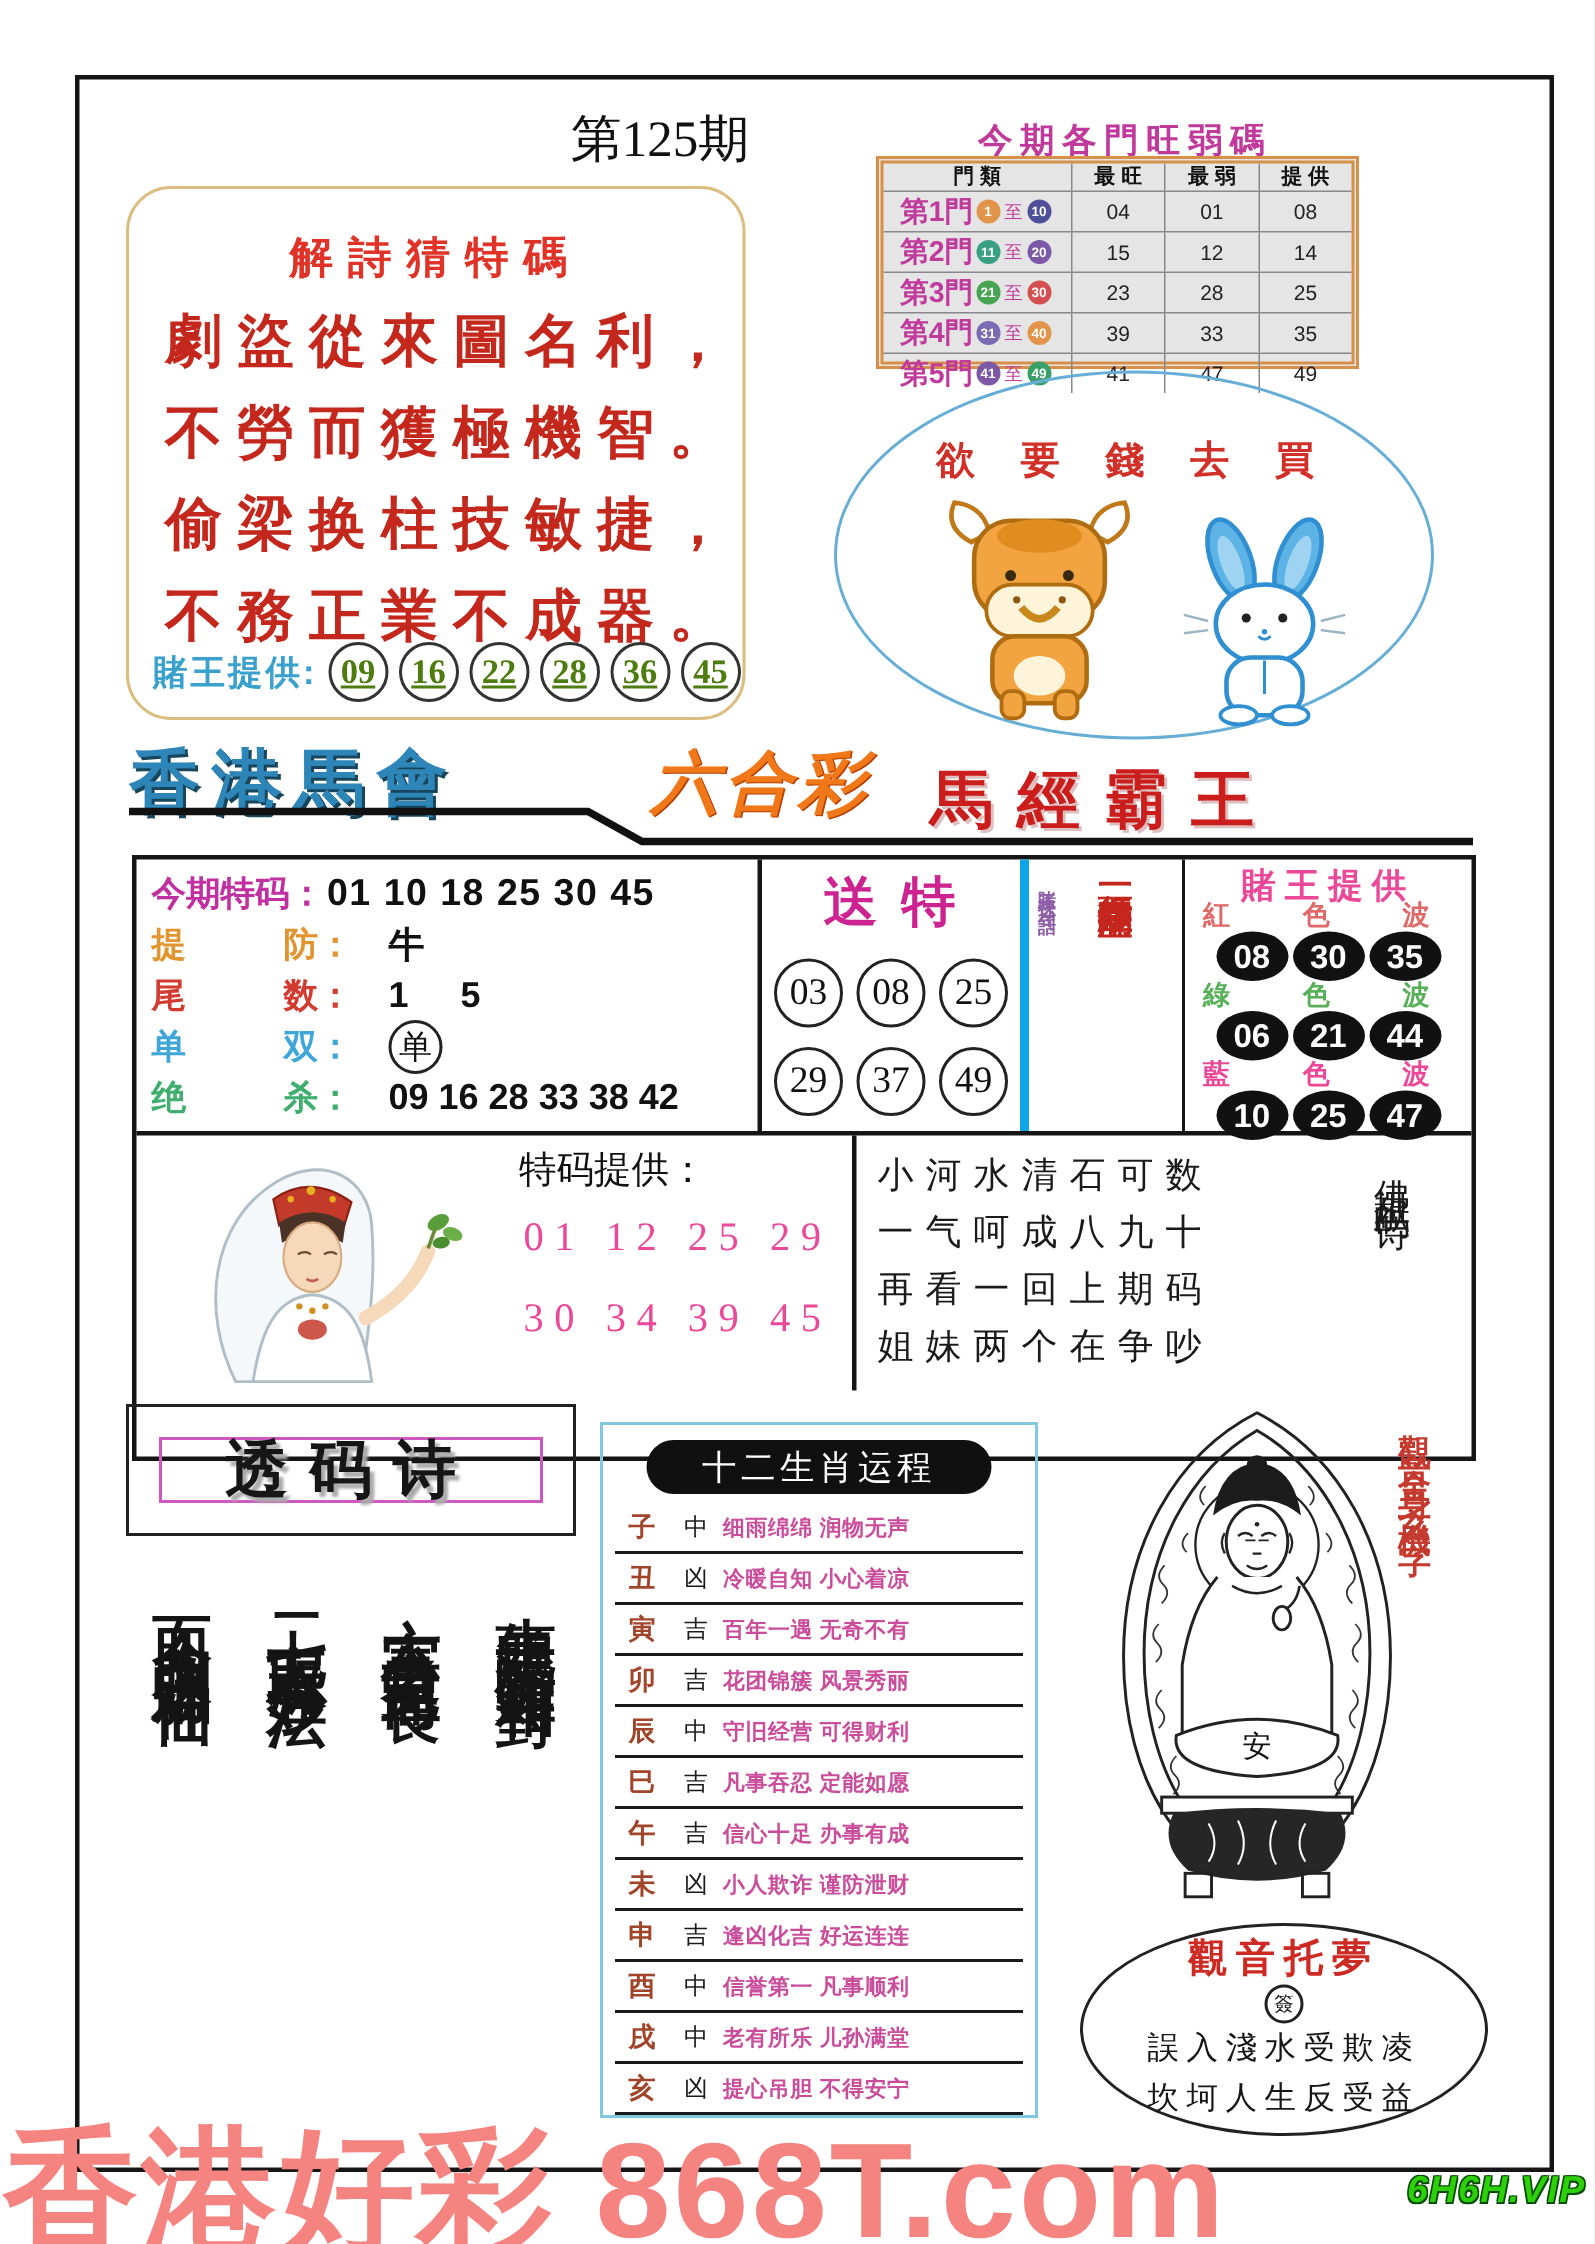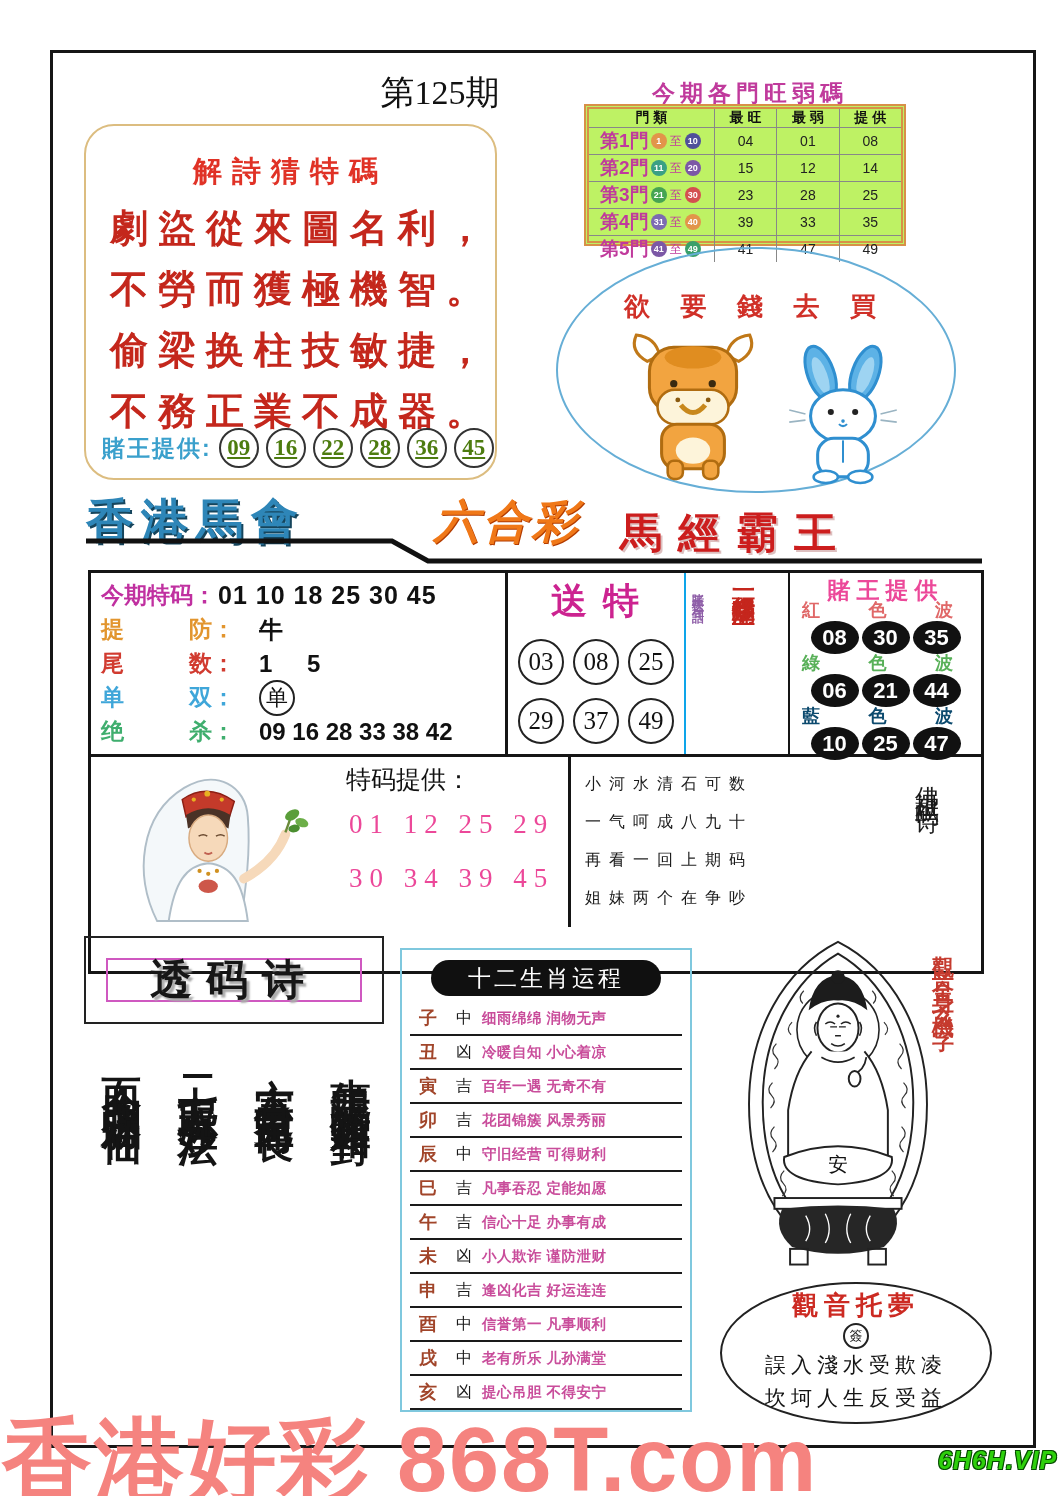--- a/index.html
+++ b/index.html
@@ -18,21 +18,21 @@
   .pb-title{margin-top:26px;text-align:center;font-size:29px;font-weight:bold;color:#e03226;letter-spacing:10px;}
   .pb-lines{margin-top:6px;padding-left:24px;}
   .pb-line{font-size:38px;font-weight:600;color:#c4271c;letter-spacing:10px;line-height:61px;white-space:nowrap;}
   .pb-bottom{position:absolute;left:16px;bottom:10px;display:flex;align-items:center;}
   .pb-provider{color:#3aa0cc;font-size:23px;font-weight:bold;letter-spacing:2px;}
   .pb-num{width:40px;height:40px;border:2px solid #333;border-radius:50%;color:#4d7c0f;font-size:23px;font-weight:bold;
           display:flex;align-items:center;justify-content:center;margin-left:7px;box-sizing:border-box;text-decoration:underline;}
 
   
   .st-title{left:600px;top:78px;width:300px;text-align:center;font-size:23px;font-weight:bold;color:#c03a9c;letter-spacing:5px;}
-  .st-table{left:584px;top:104px;width:322px;height:142px;border:5px double #d89048;background:#bef264;box-sizing:border-box;
+  .st-table{left:584px;top:104px;width:322px;height:142px;border:5px double #d89048;background:#e5e5e5;box-sizing:border-box;
             display:flex;flex-direction:column;}
   .st-row{flex:1;display:flex;border-top:1px solid #888;}
   .st-row:first-child{border-top:none;}
   .st-c{display:flex;align-items:center;justify-content:center;font-size:14px;color:#222;}
   .st-gate{width:40%;}
   .st-v{width:20%;border-left:1px solid #888;box-sizing:border-box;}
   .st-h{font-size:14px;color:#111;font-weight:bold;}
   .st-gate-label{color:#c03a9c;font-size:19px;font-weight:bold;}
   .st-zhi{color:#c03a9c;font-size:12px;margin:0 1px;}
   .st-badge{width:16px;height:16px;border-radius:50%;color:#fff;font-size:9px;font-weight:bold;
@@ -56,43 +56,43 @@
   .fc-row{display:flex;align-items:center;height:33px;}
   .fc-sp-label{color:#c030a0;font-weight:bold;font-size:23px;white-space:nowrap;}
   .fc-sp-value{color:#111;font-weight:bold;font-size:25px;margin-left:2px;letter-spacing:1px;white-space:nowrap;}
   .fc-l1{width:30px;font-size:23px;font-weight:bold;}
   .fc-l2{margin-left:58px;width:70px;font-size:23px;font-weight:bold;}
   .fc-val{font-size:24px;font-weight:bold;color:#111;white-space:nowrap;}
   .fc-val-sp{letter-spacing:14px;}
   .lab-orange{color:#e2952e}.lab-red{color:#d13b30}.lab-cyan{color:#3fa6d9}.lab-green{color:#3fae6e}
   .circ{width:36px;height:36px;border:2px solid #222;border-radius:50%;display:flex;align-items:center;justify-content:center;
         font-size:22px;color:#111;box-sizing:border-box;font-weight:normal;}
-  .mb-c2{width:178px;border-right:2px solid #0ea5e9;box-sizing:border-box;text-align:center;padding-top:4px;}
+  .mb-c2{width:178px;border-right:6px solid #0ea5e9;box-sizing:border-box;text-align:center;padding-top:4px;}
   .songte-title{font-size:36px;font-weight:bold;color:#cc2390;letter-spacing:16px;padding-left:14px;}
   .songte-row{display:flex;justify-content:center;gap:9px;margin-top:13px;}
   .songte-num{width:46px;height:46px;border:2px solid #222;border-radius:50%;display:flex;align-items:center;justify-content:center;
               font-size:25px;color:#111;box-sizing:border-box;}
   .mb-c3{width:104px;position:relative;border-right:2px solid #151515;box-sizing:border-box;}
   .vtext{writing-mode:vertical-rl;text-orientation:upright;}
   .ow-small{position:absolute;left:3px;top:10px;font-size:12px;font-weight:bold;color:#8f5fa8;letter-spacing:3px;}
   .ow-big{position:absolute;left:42px;top:4px;font-size:23px;font-weight:bold;color:#c5261d;letter-spacing:1px;}
   .mb-c5{flex:1;text-align:center;}
   .waves-title{font-size:23px;font-weight:bold;color:#ec4899;letter-spacing:6px;margin-top:2px;height:26px;}
   .wave-label{font-size:18px;font-weight:bold;text-align:left;padding-left:12px;word-spacing:44px;height:19px;line-height:19px;white-space:nowrap;}
-  .wl-red{color:#e06868}.wl-green{color:#58b058}.wl-blue{color:#0c4a6e}
+  .wl-red{color:#e06868}.wl-green{color:#58b058}.wl-blue{color:#ec4899}
   .wave-nums{display:flex;justify-content:center;gap:3px;height:33px;margin:1px 0 0;}
   .wave-num{width:48px;height:33px;background:#111;border-radius:50%;color:#fff;font-weight:bold;font-size:22px;
             display:flex;align-items:center;justify-content:center;}
   .mb-bottom{height:170px;display:flex;position:relative;}
   .mb-left{width:480px;border-right:3px solid #151515;box-sizing:border-box;position:relative;}
   .temo-label{position:absolute;left:255px;top:6px;font-size:25px;color:#111;}
   .temo-line{position:absolute;left:258px;font-size:27px;color:#ec4899;letter-spacing:7px;white-space:nowrap;}
   .mb-right{flex:1;display:flex;padding:8px 10px 6px 14px;box-sizing:border-box;}
   .fozu-lines{flex:1;}
-  .fozu-line{font-size:16px;color:#1a1a1a;letter-spacing:8px;line-height:38px;white-space:nowrap;}
+  .fozu-line{font-size:24px;color:#1a1a1a;letter-spacing:8px;line-height:38px;white-space:nowrap;}
   .fozu-caption{font-size:24px;color:#1a1a1a;letter-spacing:6px;margin:2px 28px 0 0;}
 
   
   .touma-box{left:84px;top:936px;width:300px;height:88px;border:2px solid #222;box-sizing:border-box;padding:20px;}
   .touma-inner{border:2px solid #cf58c0;height:100%;box-sizing:border-box;display:flex;align-items:center;justify-content:center;}
   .touma-title{font-size:42px;font-weight:bold;letter-spacing:14px;color:#161616;text-shadow:3px 3px 2px #aaa;}
   .touma-poem{left:88px;top:1046px;width:296px;height:384px;display:flex;flex-direction:row-reverse;justify-content:space-between;padding:0 6px;box-sizing:border-box;}
   .touma-col{font-size:40px;font-weight:600;color:#141414;letter-spacing:8px;}
 
   

